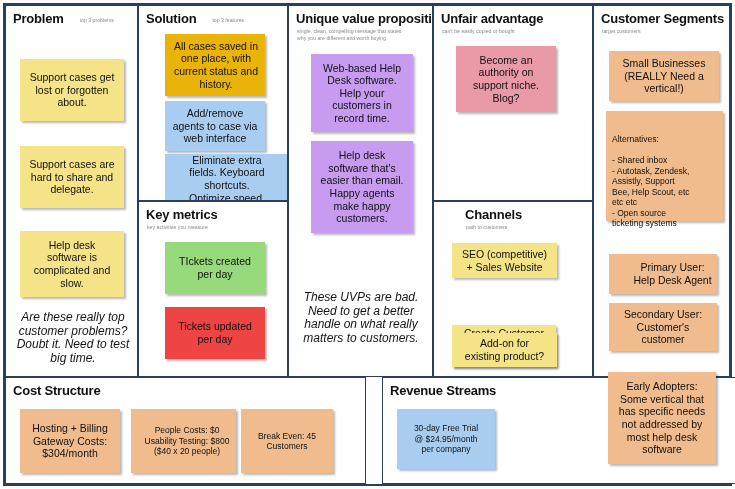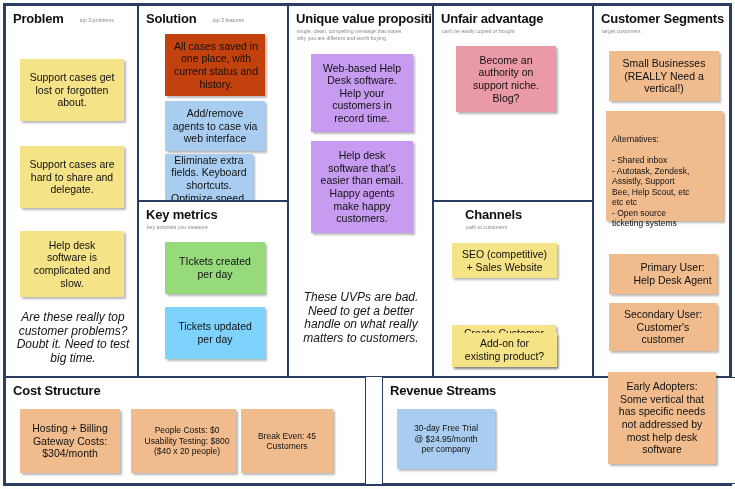--- a/index.html
+++ b/index.html
@@ -139,39 +139,39 @@
 customer problems?
 Doubt it.  Need to test
 big time.</div>
   </div>
 
   <div class="cell" style="left:138px; top:5px; width:150px; height:196px;">
     <div class="title-row">
       <div class="cell-title">Solution</div>
       <div class="cell-sub">top 3 features</div>
     </div>
-    <div class="note blue" style="left: 26px; top: 28px; width: 100px; height: 62px; background: #c2410c; padding-left: 7px;">All cases saved in
+    <div class="note blue" style="left: 26px; top: 28px; width: 100px; height: 62px; background: #eab308; padding-left: 7px;">All cases saved in
 one place, with
 current status and
 history.</div>
     <div class="note blue" style="left: 26px; top: 95px; width: 100px; height: 50px; background: rgb(169, 205, 240);">Add/remove
 agents to case via
 web interface</div>
-    <div class="note blue" style="left: 26px; top: 148px; width: 88px; height: 50px; background: rgb(169, 205, 240);">Eliminate extra
+    <div class="note blue" style="left: 26px; top: 148px; width: 124px; height: 50px; background: rgb(169, 205, 240);">Eliminate extra
 fields. Keyboard
 shortcuts.
 Optimize speed.</div>
   </div>
 
   <div class="cell" style="left:138px; top:201px; width:150px; height:176px;">
     <div class="cell-title">Key metrics</div>
     <div class="cell-sub">key activities you measure</div>
     <div class="note green" style="left: 26px; top: 40px; width: 100px; height: 52px; background: rgb(151, 218, 124);">TIckets created
 per day</div>
-    <div class="note green" style="left: 26px; top: 105px; width: 100px; height: 52px; background: #7dd3fc;">Tickets updated
+    <div class="note green" style="left: 26px; top: 105px; width: 100px; height: 52px; background: #ef4444;">Tickets updated
 per day</div>
   </div>
 
   <div class="cell" style="left:288px; top:5px; width:145px; height:372px;">
     <div class="cell-title">Unique value proposition</div>
     <div class="cell-sub" style="white-space:pre-line;">single, clean, compelling message that states
 why you are different and worth buying</div>
     <div class="note purple" style="left: 22px; top: 48px; width: 102px; height: 78px; background: rgb(199, 155, 240);">Web-based Help
 Desk software.
 Help your

